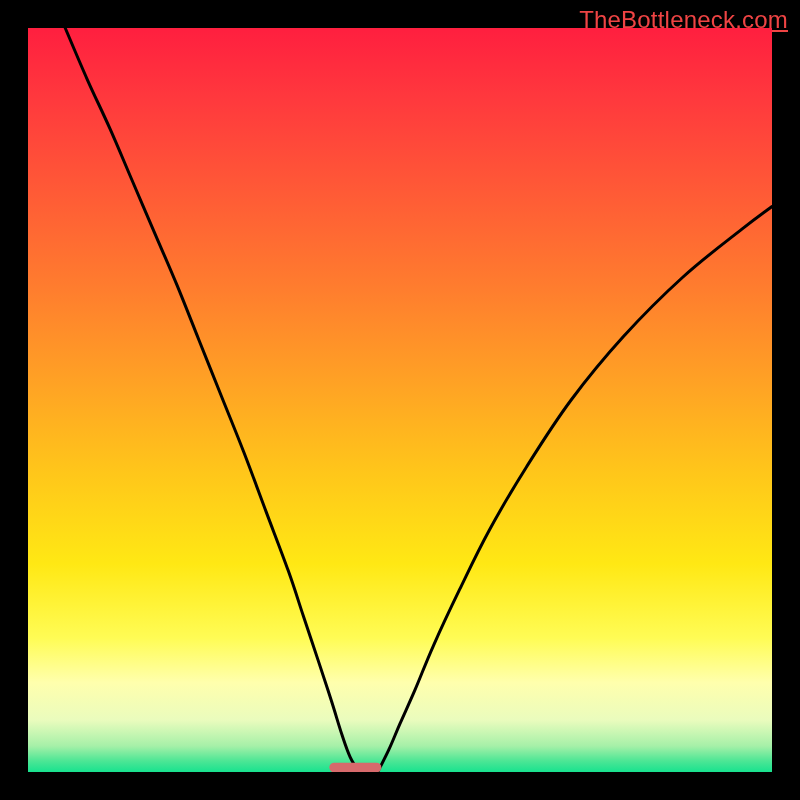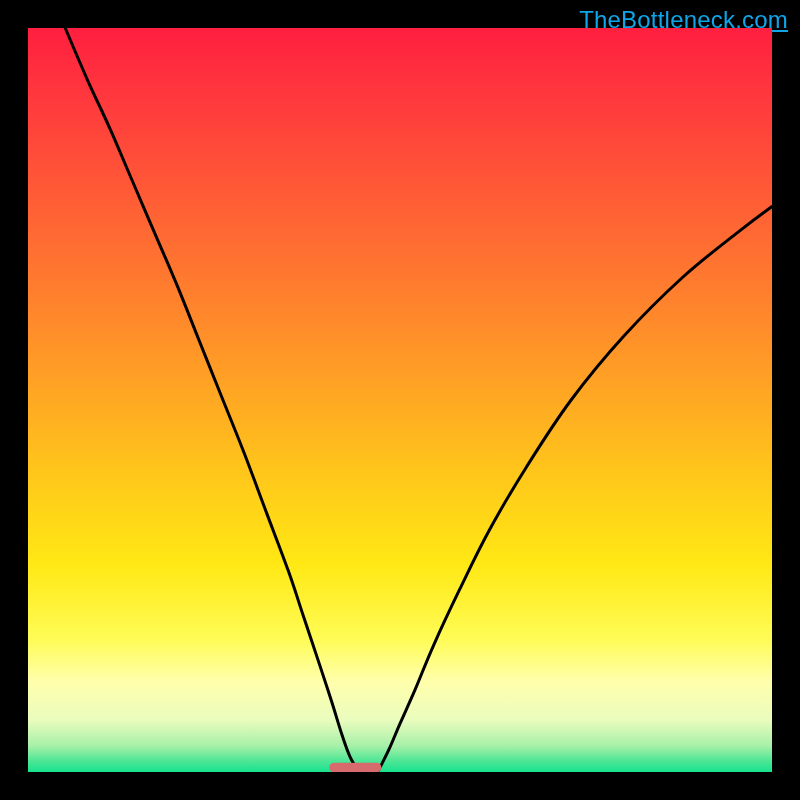--- a/index.html
+++ b/index.html
@@ -21,21 +21,21 @@
     left: 28px;
     top: 28px;
     width: 744px;
     height: 744px;
     overflow: hidden;
   }
   .watermark {
     position: absolute;
     top: 6px;
     right: 12px;
-    color: #0ea5e9;
+    color: #ef4444;
     font-size: 24px;
     font-weight: 500;
     letter-spacing: 0.2px;
     user-select: none;
     text-decoration: underline;
   }
   svg { display: block; }
 </style>
 </head>
 <body>

